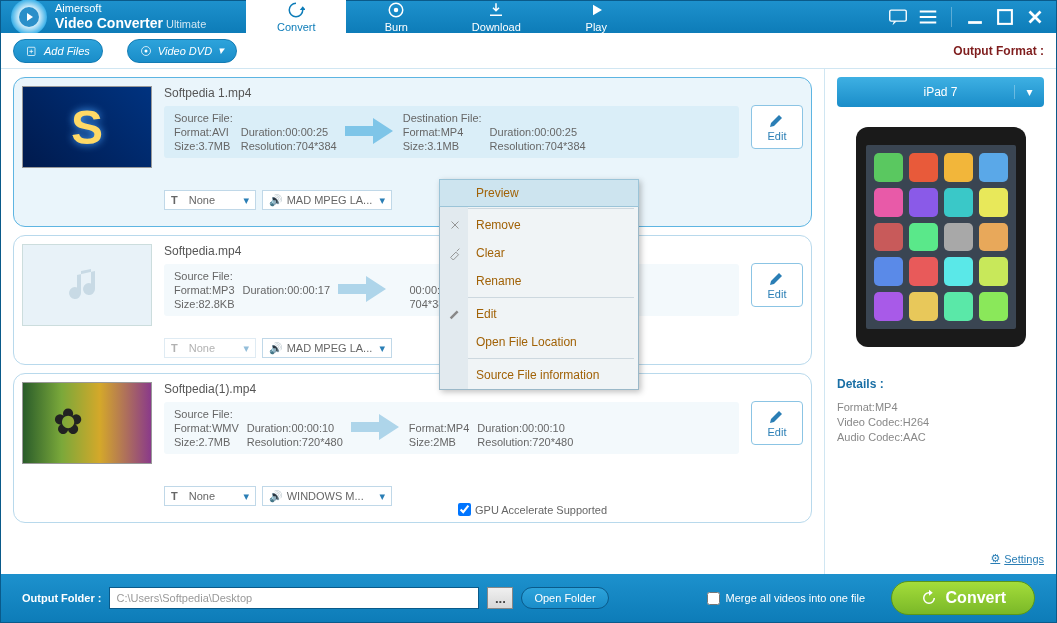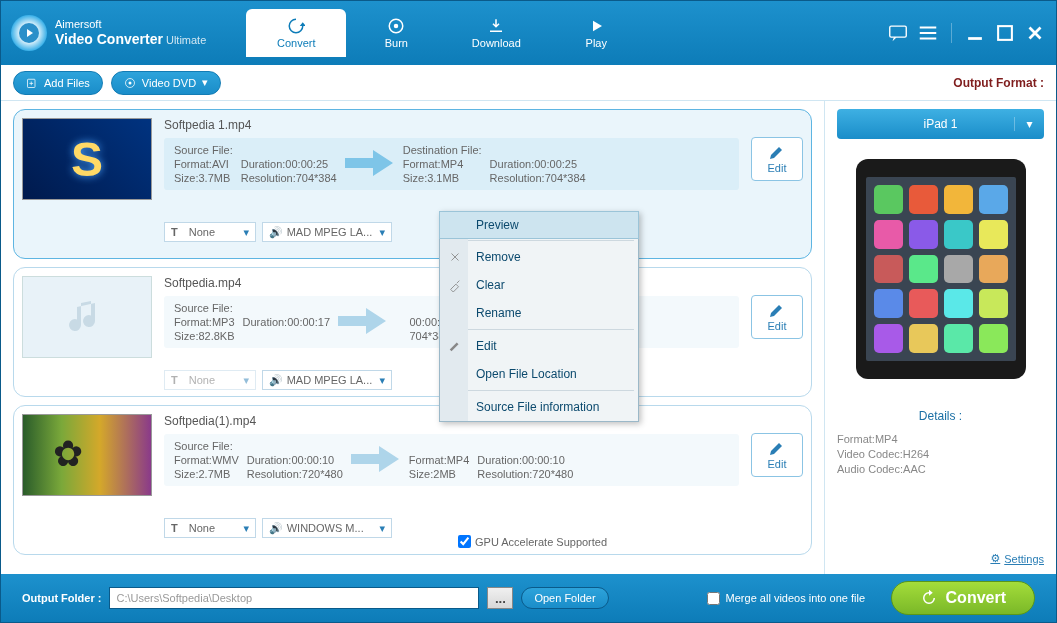--- a/index.html
+++ b/index.html
@@ -1,31 +1,31 @@
 <!DOCTYPE html>
 <html><head>
 <meta charset="utf-8">
 <style>
 * { margin: 0; padding: 0; box-sizing: border-box; font-family: Arial, sans-serif; }
 body { background: #000; width: 1057px; height: 623px; overflow: hidden; }
 .window { width: 1057px; height: 623px; background: #fff; border: 1px solid #0a5a8a; display: flex; flex-direction: column; }
-.titlebar { height: 64px; background: linear-gradient(#1d91cd, #0d7cb8); display: flex; align-items: center; padding: 0 10px; color: #fff; }
+.titlebar { height: 32px; background: linear-gradient(#1d91cd, #0d7cb8); display: flex; align-items: center; padding: 0 10px; color: #fff; }
 .logo { width: 36px; height: 36px; background: radial-gradient(circle, #fff 30%, #3ab0e8 70%); border-radius: 50%; margin-right: 8px; display: flex; align-items: center; justify-content: center; }
 .logo svg { width: 24px; height: 24px; }
 .brand { font-size: 11px; line-height: 1.2; }
 .brand strong { font-size: 14px; }
 .tabs { display: flex; margin-left: 40px; gap: 0; }
 .tab { width: 100px; height: 48px; display: flex; flex-direction: column; align-items: center; justify-content: center; color: #fff; font-size: 11px; cursor: pointer; gap: 2px; }
 .tab.active { background: #fff; color: #0d7cb8; border-radius: 6px 6px 0 0; }
 .tab svg { width: 18px; height: 18px; }
 .winbtns { margin-left: auto; display: flex; gap: 8px; align-items: center; }
 .winbtns .sep { width: 1px; height: 20px; background: rgba(255,255,255,0.3); margin: 0 4px; }
 .winbtn { width: 22px; height: 18px; display: flex; align-items: center; justify-content: center; color: #fff; cursor: pointer; }
 .toolbar { height: 36px; background: #fff; display: flex; align-items: center; padding: 6px 12px; border-bottom: 1px solid #d0e6f2; }
-.btn { height: 24px; padding: 0 12px; background: linear-gradient(#2da3db, #1a8dc9); color: #fff; border: 1px solid #137cb4; border-radius: 12px; display: flex; align-items: center; gap: 6px; font-size: 11px; cursor: pointer; margin-right: 8px; }
+.btn { height: 24px; padding: 0 12px; background: linear-gradient(#2da3db, #1a8dc9); color: #fff; border: 1px solid #137cb4; border-radius: 12px; display: flex; align-items: center; gap: 6px; font-size: 11px; cursor: pointer; margin-right: 24px; font-style: italic; }
 .btn svg { width: 12px; height: 12px; }
 .output-label { margin-left: auto; color: #7f1d1d; font-size: 12px; font-weight: bold; }
 .main { display: flex; flex: 1; overflow: hidden; }
 .list { flex: 1; padding: 8px 12px; overflow-y: auto; background: #fff; position: relative; }
 .item { border: 1px solid #b8d9ec; border-radius: 12px; margin-bottom: 8px; background: #fff; }
 .item.selected { border-color: #5eb5e2; background: #eaf5fb; }
 .item-head { display: flex; padding: 8px; gap: 12px; }
 .thumb { width: 130px; height: 82px; background: #000; border: 1px solid #999; display: flex; align-items: center; justify-content: center; color: #fff; font-size: 10px; }
 .thumb.audio { background: #e8f2f8; border-color: #cdd; }
 .thumb.audio svg { width: 48px; height: 48px; fill: #c8dae5; }
@@ -49,33 +49,33 @@
 .combo.sub { width: 92px; }
 .combo.aud { width: 130px; }
 .gpu { margin-left: 60px; display: flex; align-items: center; gap: 4px; margin-top: 27px; }
 .sidebar { width: 232px; border-left: 1px solid #d0e6f2; padding: 8px 12px; display: flex; flex-direction: column; }
 .format-sel { height: 30px; background: linear-gradient(#3eb0e3, #1a8dc9); border-radius: 4px; color: #fff; display: flex; align-items: center; justify-content: center; font-size: 12px; cursor: pointer; position: relative; margin-bottom: 20px; }
 .format-sel .caret2 { position: absolute; right: 0; width: 30px; text-align: center; border-left: 1px solid rgba(255,255,255,0.3); }
 .device { width: 170px; height: 220px; margin: 0 auto 30px; background: #1a1a1a; border-radius: 12px; padding: 18px 10px; display: flex; flex-direction: column; align-items: center; }
 .screen { width: 150px; height: 184px; background: #3a4552; border-radius: 2px; display: grid; grid-template-columns: repeat(4, 1fr); grid-template-rows: repeat(5, 1fr); gap: 6px; padding: 8px; }
 .appicon { border-radius: 5px; }
 .details { color: #1a6fa5; font-size: 12px; }
-.details h4 { font-weight: normal; margin-bottom: 10px; text-align: center; }
+.details h4 { font-weight: bold; margin-bottom: 10px; }
 .details div { color: #888; font-size: 11px; margin-bottom: 3px; }
 .settings-link { margin-top: auto; text-align: right; }
 .settings-link a { color: #2a7eb5; font-size: 11px; text-decoration: underline; cursor: pointer; display: inline-flex; align-items: center; gap: 4px; }
 .footer { height: 48px; background: linear-gradient(#1d91cd, #0d7cb8); display: flex; align-items: center; padding: 0 21px; gap: 8px; color: #fff; font-size: 11px; }
 .path-input { width: 370px; height: 22px; background: #fff; border: 1px solid #0a5a8a; padding: 0 6px; font-size: 11px; color: #999; }
 .path-browse { width: 26px; height: 22px; background: linear-gradient(#f0f0f0,#d8d8d8); border: 1px solid #888; cursor: pointer; font-weight: bold; color: #444; }
 .open-folder { height: 22px; padding: 0 12px; background: linear-gradient(#2da3db, #1a8dc9); border: 1px solid #0a5a8a; border-radius: 11px; color: #fff; font-size: 11px; cursor: pointer; }
 .merge { margin-left: 90px; display: flex; align-items: center; gap: 6px; }
 .convert-btn { margin-left: auto; height: 34px; padding: 0 28px; background: linear-gradient(#a4dd3a, #7ab828); border: 1px solid #5a971a; border-radius: 17px; color: #fff; font-size: 16px; font-weight: bold; cursor: pointer; display: flex; align-items: center; gap: 8px; }
 .convert-btn svg { width: 18px; height: 18px; }
 .ctx-menu { position: absolute; left: 438px; top: 110px; width: 200px; background: #f0f4f6; border: 1px solid #9bb8c8; box-shadow: 2px 2px 6px rgba(0,0,0,0.25); z-index: 100; }
-.ctx-item { height: 28px; display: flex; align-items: center; padding: 0 10px 0 36px; font-size: 12px; color: #0c4a6e; cursor: pointer; position: relative; }
+.ctx-item { height: 28px; display: flex; align-items: center; padding: 0 10px 0 36px; font-size: 12px; color: #a16207; cursor: pointer; position: relative; }
 .ctx-item.hover { background: #cde4ef; border: 1px solid #9bc4d8; margin: -1px; }
 .ctx-item svg { position: absolute; left: 8px; width: 14px; height: 14px; fill: #888; }
 .ctx-sep { height: 1px; background: #cdd8df; margin: 2px 4px; }
 .ctx-strip { position: absolute; left: 0; top: 0; bottom: 0; width: 28px; background: #e2eaef; }
 </style>
 </head>
 <body>
 
 <div class="window">
   <div class="titlebar">
@@ -357,21 +357,21 @@
         <div class="ctx-sep"></div>
         <div class="ctx-item">
             <span>Source File information</span>
           </div>
       </div>
 
     </div>
 
     <div class="sidebar">
       <div class="format-sel">
-        <span>iPad 1</span>
+        <span>iPad 7</span>
         <span class="caret2">▾</span>
       </div>
       <div class="device">
         <div class="screen" id="device-screen">
             <div class="appicon" style="background: rgb(90, 200, 96);"></div>
             <div class="appicon" style="background: rgb(232, 90, 58);"></div>
             <div class="appicon" style="background: rgb(242, 182, 58);"></div>
             <div class="appicon" style="background: rgb(90, 168, 232);"></div>
             <div class="appicon" style="background: rgb(232, 90, 168);"></div>
             <div class="appicon" style="background: rgb(138, 90, 232);"></div>

